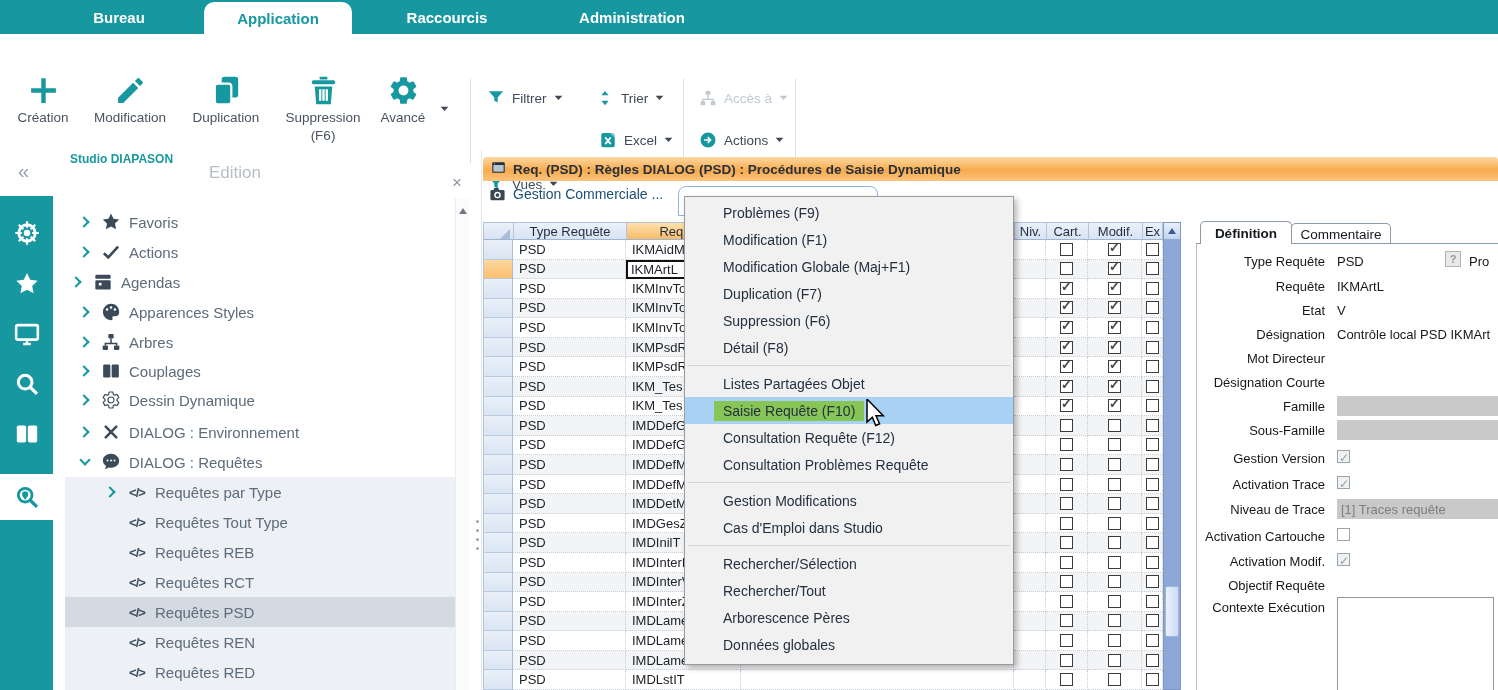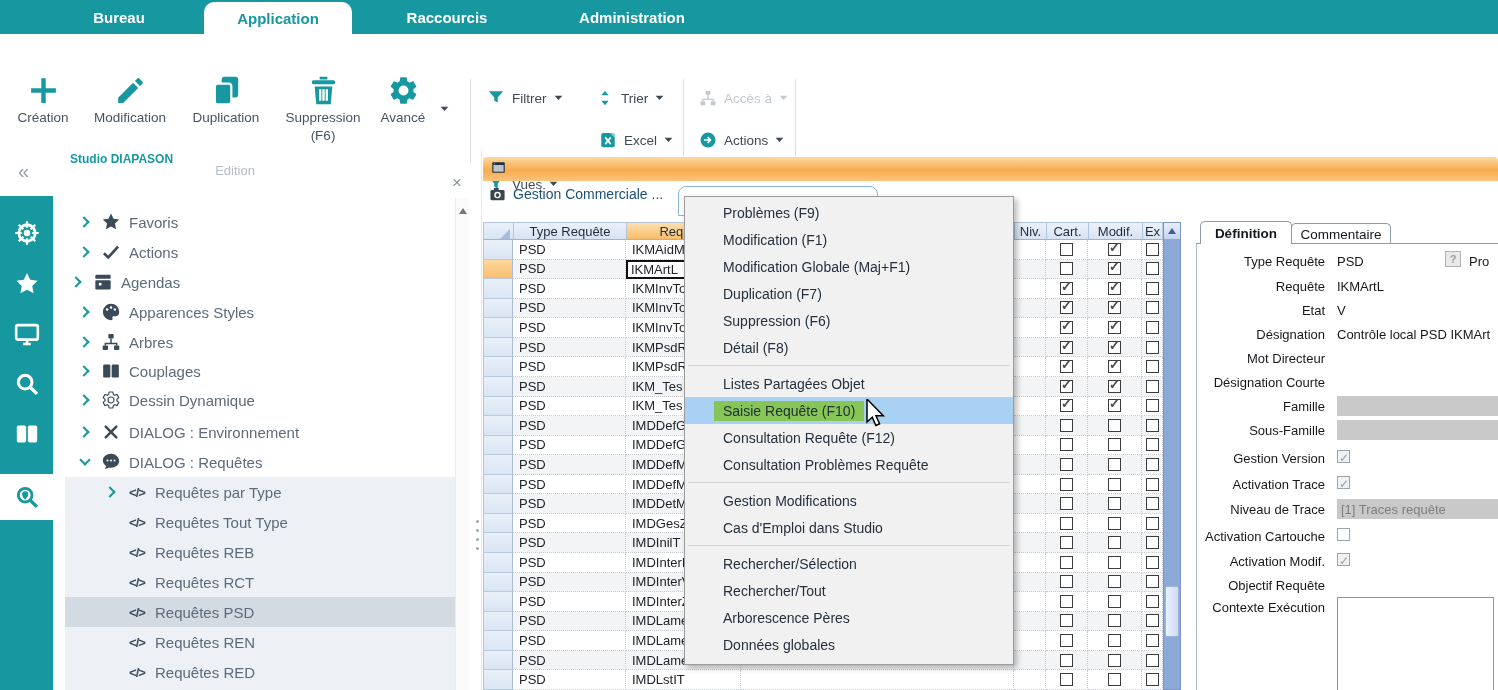--- a/index.html
+++ b/index.html
@@ -18,21 +18,21 @@
           color:var(--teal,#1798a0);}
   .biglab{color:#49535f;font-size:13.5px;line-height:15px;white-space:nowrap;}
   .caret{display:inline-flex;color:#3e4954;}
   .caret-abs{position:absolute;right:-15px;top:32px;}
   .smallbtn{position:absolute;display:flex;align-items:center;gap:7px;height:26px;color:var(--teal,#1798a0);}
   .smallbtn .slab{color:#3e4a57;font-size:13.5px;white-space:nowrap;}
   .smallbtn.disabled{color:#c2c8d0;}
   .smallbtn.disabled .slab{color:#c2c8d0;}
   .smallbtn.disabled .caret{color:#c2c8d0;}
   .rsep{position:absolute;top:45px;height:84px;width:1px;background:#dbdee2;}
-  .grouplab{position:absolute;top:129px;font-size:13px;color:#b7bdc6;transform:translateX(-50%);white-space:nowrap;}
+  .grouplab{position:absolute;top:129px;font-size:17px;color:#b7bdc6;transform:translateX(-50%);white-space:nowrap;}
   
   .sidehead-collapse{position:absolute;left:18px;top:160px;font-size:20px;color:#96a1ad;}
   .sidehead-title{position:absolute;left:64px;top:152px;font-size:12px;font-weight:bold;color:var(--teal,#1798a0);margin-left:6px;}
   .sidehead-close{position:absolute;left:452px;top:176px;font-size:17px;color:#8b959f;line-height:14px;}
   .rail{position:absolute;left:0;top:196px;width:53px;height:494px;background:var(--teal,#1798a0);}
   .rail-tile{position:absolute;left:0;width:53px;height:46px;display:flex;align-items:center;justify-content:center;color:#fff;}
   .rail-tile.active{background:#fff;color:var(--teal,#1798a0);}
   .tree{position:absolute;left:0;top:196px;width:470px;height:494px;margin-left:12px;}
   .tree-group-bg{position:absolute;left:53px;top:281px;width:402px;height:213px;background:#edf1f5;}
   .tree-item{position:absolute;left:53px;width:402px;height:30px;display:flex;align-items:center;
@@ -528,20 +528,21 @@
     </div>
 
   <div class="wtitle">
     <span id="wicon"><span class="ic" style="width:15px;height:15px">
           <svg width="15" height="15" viewBox="0 0 24 24" fill="currentColor">
             <rect x="2" y="3.5" width="20" height="17" rx="1.5" fill="#223140"></rect>
             <rect x="3.8" y="8" width="16.4" height="10.7" fill="#b9c6d2"></rect>
             <circle cx="5.5" cy="5.9" r=".9" fill="#b9c6d2"></circle>
           </svg>
         </span></span>
+    <span>Req. (PSD) : Règles DIALOG (PSD) : Procédures de Saisie Dynamique</span>
   </div>
   <div class="hiddentab">
       <span class="mini"></span>
     </div>
   <div class="dtab1">
     <span id="t1icon"><span class="ic" style="width:17px;height:17px">
           <svg width="17" height="17" viewBox="0 0 24 24" fill="currentColor">
             <rect x="6.8" y="2.8" width="7" height="3.6" rx="1" fill="#3a4752"></rect>
             <rect x="2" y="5.6" width="20" height="14.6" rx="2" fill="#3a4752"></rect>
             <circle cx="12" cy="12.8" r="4.6" fill="#fff"></circle>

